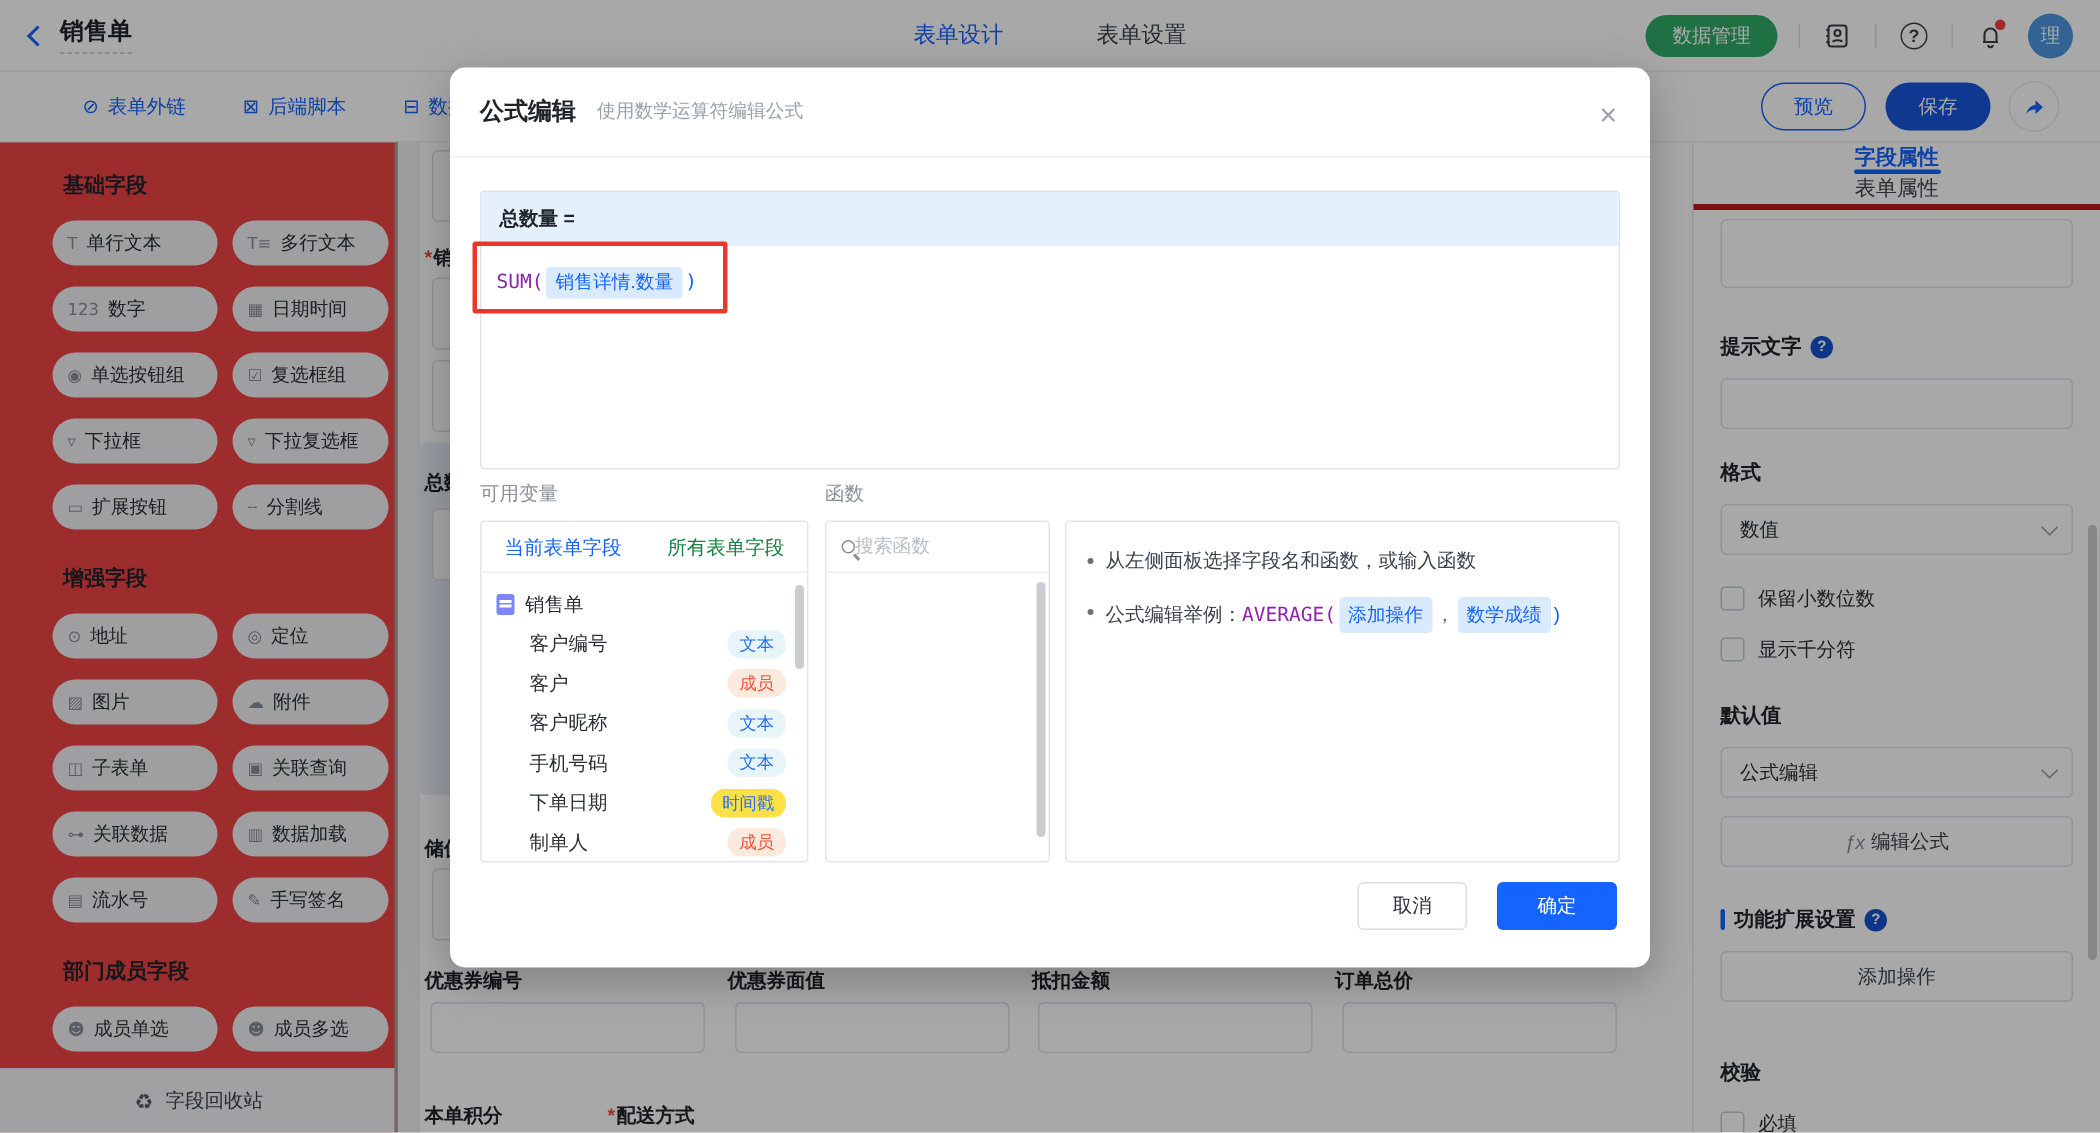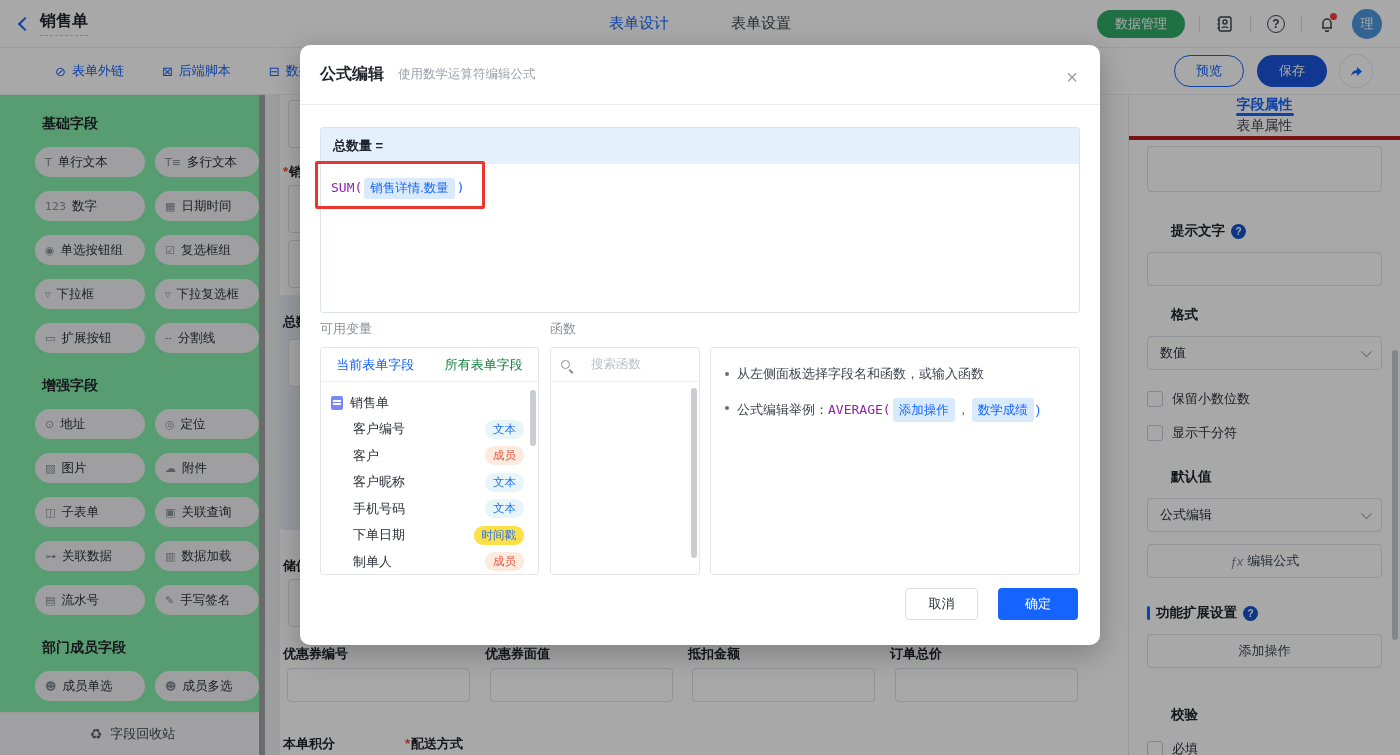--- a/index.html
+++ b/index.html
@@ -26,21 +26,21 @@
   .toolbar { position:absolute; left:0; top:48px; width:1400px; height:47px; background:#fff; border-bottom:1px solid #ebedf0; display:flex; align-items:center; z-index:1; }
   .tool-links { display:flex; align-items:center; gap:38px; margin-left:55px; }
   .tool-link { display:flex; align-items:center; gap:6px; color:#1664ff; font-size:13px; cursor:pointer; }
   .tool-link .ticon { font-size:13px; }
   .tool-right { position:absolute; right:28px; display:flex; align-items:center; gap:13px; }
   .btn-preview { width:70px; height:32px; border-radius:16px; border:1px solid #1664ff; color:#1664ff; background:#fff; font-size:13px; display:flex; align-items:center; justify-content:center; cursor:pointer; }
   .btn-save { width:70px; height:32px; border-radius:16px; background:#1a56db; color:#fff; font-size:13px; display:flex; align-items:center; justify-content:center; cursor:pointer; }
   .btn-share { width:32px; height:32px; border-radius:50%; background:#fff; box-shadow:0 0 0 1px #e8eaee; display:flex; align-items:center; justify-content:center; cursor:pointer; }
 
   
-  .sidebar { position:absolute; left:0; top:95px; width:265px; height:660px; background:#86efac; border-right:6px solid #a3a3a3; z-index:1; overflow:hidden; }
+  .sidebar { position:absolute; left:0; top:95px; width:265px; height:660px; background:#ef4444; border-right:2px solid #a3a3a3; z-index:1; overflow:hidden; }
   .sec-title { font-size:14px; font-weight:bold; color:#1f2329; margin:20px 0 6px 42px; }
   .pill-grid { display:grid; grid-template-columns:110px 104px; column-gap:10px; row-gap:14px; padding:8px 0 4px 35px; }
   .fpill { height:30px; border-radius:15px; background:#f1f2f4; display:flex; align-items:center; padding:0 10px; font-size:12.5px; color:#2b2f36; cursor:pointer; white-space:nowrap; overflow:hidden; }
   .fpill .fic { color:#878d98; font-size:11px; margin-right:6px; flex:none; font-family:"DejaVu Sans",sans-serif; }
   .recycle-bar { position:absolute; left:0; bottom:0; width:265px; height:43px; background:#f4f5f7; border-top:1px solid #e9eaee; display:flex; align-items:center; justify-content:center; gap:8px; font-size:13px; color:#3d434d; cursor:pointer; }
   .recycle-bar .ric { color:#555b66; font-size:14px; }
 
   
   .canvas { position:absolute; left:280px; top:95px; width:848px; height:660px; background:#fff; z-index:1; overflow:hidden; }
   .cv-input { position:absolute; height:48px; border:1px solid #dcdfe4; border-radius:4px; background:#fff; }
@@ -50,21 +50,21 @@
   .cv-bottom-label { position:absolute; font-size:13px; font-weight:bold; color:#20242b; white-space:nowrap; }
   .cv-small-input { position:absolute; height:34px; width:183px; border:1px solid #dcdfe4; border-radius:4px; background:#fff; }
 
   
   .props { position:absolute; right:0; top:95px; width:272px; height:660px; background:#fff; border-left:1px solid #e6e8eb; z-index:1; padding:0 18px; }
   .props-tabs { display:flex; height:45px; border-bottom:4px solid #b91c1c; margin:0 -18px;flex-direction:column; }
   .props-tab { flex:1; display:flex; align-items:center; justify-content:center; font-size:14px; color:#41464f; position:relative; cursor:pointer; }
   .props-tab.active { color:#1664ff; font-weight:bold; }
   .props-tab.active::after { content:""; position:absolute; bottom:0; left:50%; transform:translateX(-50%); width:58px; height:3px; background:#1664ff; border-radius:2px; }
   .p-box { border:1px solid #dcdfe4; border-radius:4px; background:#fff; width:100%; }
-  .p-label { font-size:13.5px; font-weight:bold; color:#20242b; display:flex; align-items:center; gap:6px;margin-left:24px; }
+  .p-label { font-size:13.5px; font-weight:bold; color:#20242b; display:flex; align-items:center; gap:6px; }
   .help-ic { width:15px; height:15px; border-radius:50%; background:#1553cc; color:#fff; font-size:10px; display:flex; align-items:center; justify-content:center; font-weight:bold; cursor:pointer; }
   .p-select { height:34px; display:flex; align-items:center; justify-content:space-between; padding:0 12px; font-size:13px; color:#2b2f36; cursor:pointer; }
   .chev-down { width:8px; height:8px; border-right:1.5px solid #9aa0a8; border-bottom:1.5px solid #9aa0a8; transform:rotate(45deg) translateY(-2px); }
   .p-check { display:flex; align-items:center; gap:9px; font-size:13px; color:#2b2f36; cursor:pointer; }
   .cbox { width:16px; height:16px; border:1px solid #c6cad1; border-radius:3px; background:#fff; flex:none; }
   .p-btn { height:34px; display:flex; align-items:center; justify-content:center; font-size:13px; color:#3d434d; cursor:pointer; gap:4px; }
   .sec-head { display:flex; align-items:center; gap:6px; font-size:13.5px; font-weight:bold; color:#20242b; }
   .sec-bar { width:3px; height:14px; background:#1664ff; border-radius:2px; }
   .props-scroll { position:absolute; right:2px; top:255px; width:6px; height:290px; border-radius:3px; background:#c8cbd0; }
 
@@ -98,21 +98,21 @@
   .doc-ic::after { content:""; position:absolute; left:2px; top:4px; width:8px; height:1.5px; background:#fff; box-shadow:0 3px 0 #fff; }
   .tree-row { display:flex; align-items:center; justify-content:space-between; height:26.5px; padding-left:22px; cursor:pointer; }
   .tree-name { font-size:13px; color:#2b2f36; }
   .tag { font-size:11.5px; border-radius:9px; padding:2px 8px; margin-right:6px; }
   .tag-text { color:#2470f0; background:#e7f5f9; }
   .tag-member { color:#f5503c; background:#fdeade; }
   .tag-time { color:#2470f0; background:#fde047; }
   .v-scroll { position:absolute; right:2px; top:42px; width:6px; height:56px; border-radius:3px; background:#c9ccd1; }
 
   .func-panel { left:250px; width:150px; }
-  .search-row { height:34px; display:flex; align-items:center; gap:21px; padding:0 10px; border-bottom:1px solid #eceef1; }
+  .search-row { height:34px; display:flex; align-items:center; gap:0; padding:0 10px; border-bottom:1px solid #eceef1; }
   .mag { width:9px; height:9px; border:1.5px solid #878d98; border-radius:50%; position:relative; flex:none; }
   .mag::after { content:""; position:absolute; left:8px; top:8px; width:5px; height:1.5px; background:#878d98; transform:rotate(45deg); transform-origin:left top; }
   .ph { font-size:12.5px; color:#b9bec7; }
   .fn-tree { padding:6px 0 0 8px; }
   .fn-group { display:flex; align-items:center; gap:6px; height:24px; font-size:13px; color:#2b2f36; cursor:pointer; }
   .cv-d { width:7px; height:7px; border-right:1.5px solid #878d98; border-bottom:1.5px solid #878d98; transform:rotate(45deg); margin-top:-3px; }
   .cv-r { width:7px; height:7px; border-right:1.5px solid #878d98; border-bottom:1.5px solid #878d98; transform:rotate(-45deg); margin-left:-2px; }
   .fn-item { height:24.5px; display:flex; align-items:center; padding-left:21px; font-size:12.5px; color:#2b2f36; cursor:pointer; font-family:"Liberation Sans",sans-serif; }
   .f-scroll { position:absolute; right:2px; top:40px; width:6px; height:170px; border-radius:3px; background:#c9ccd1; }
 

